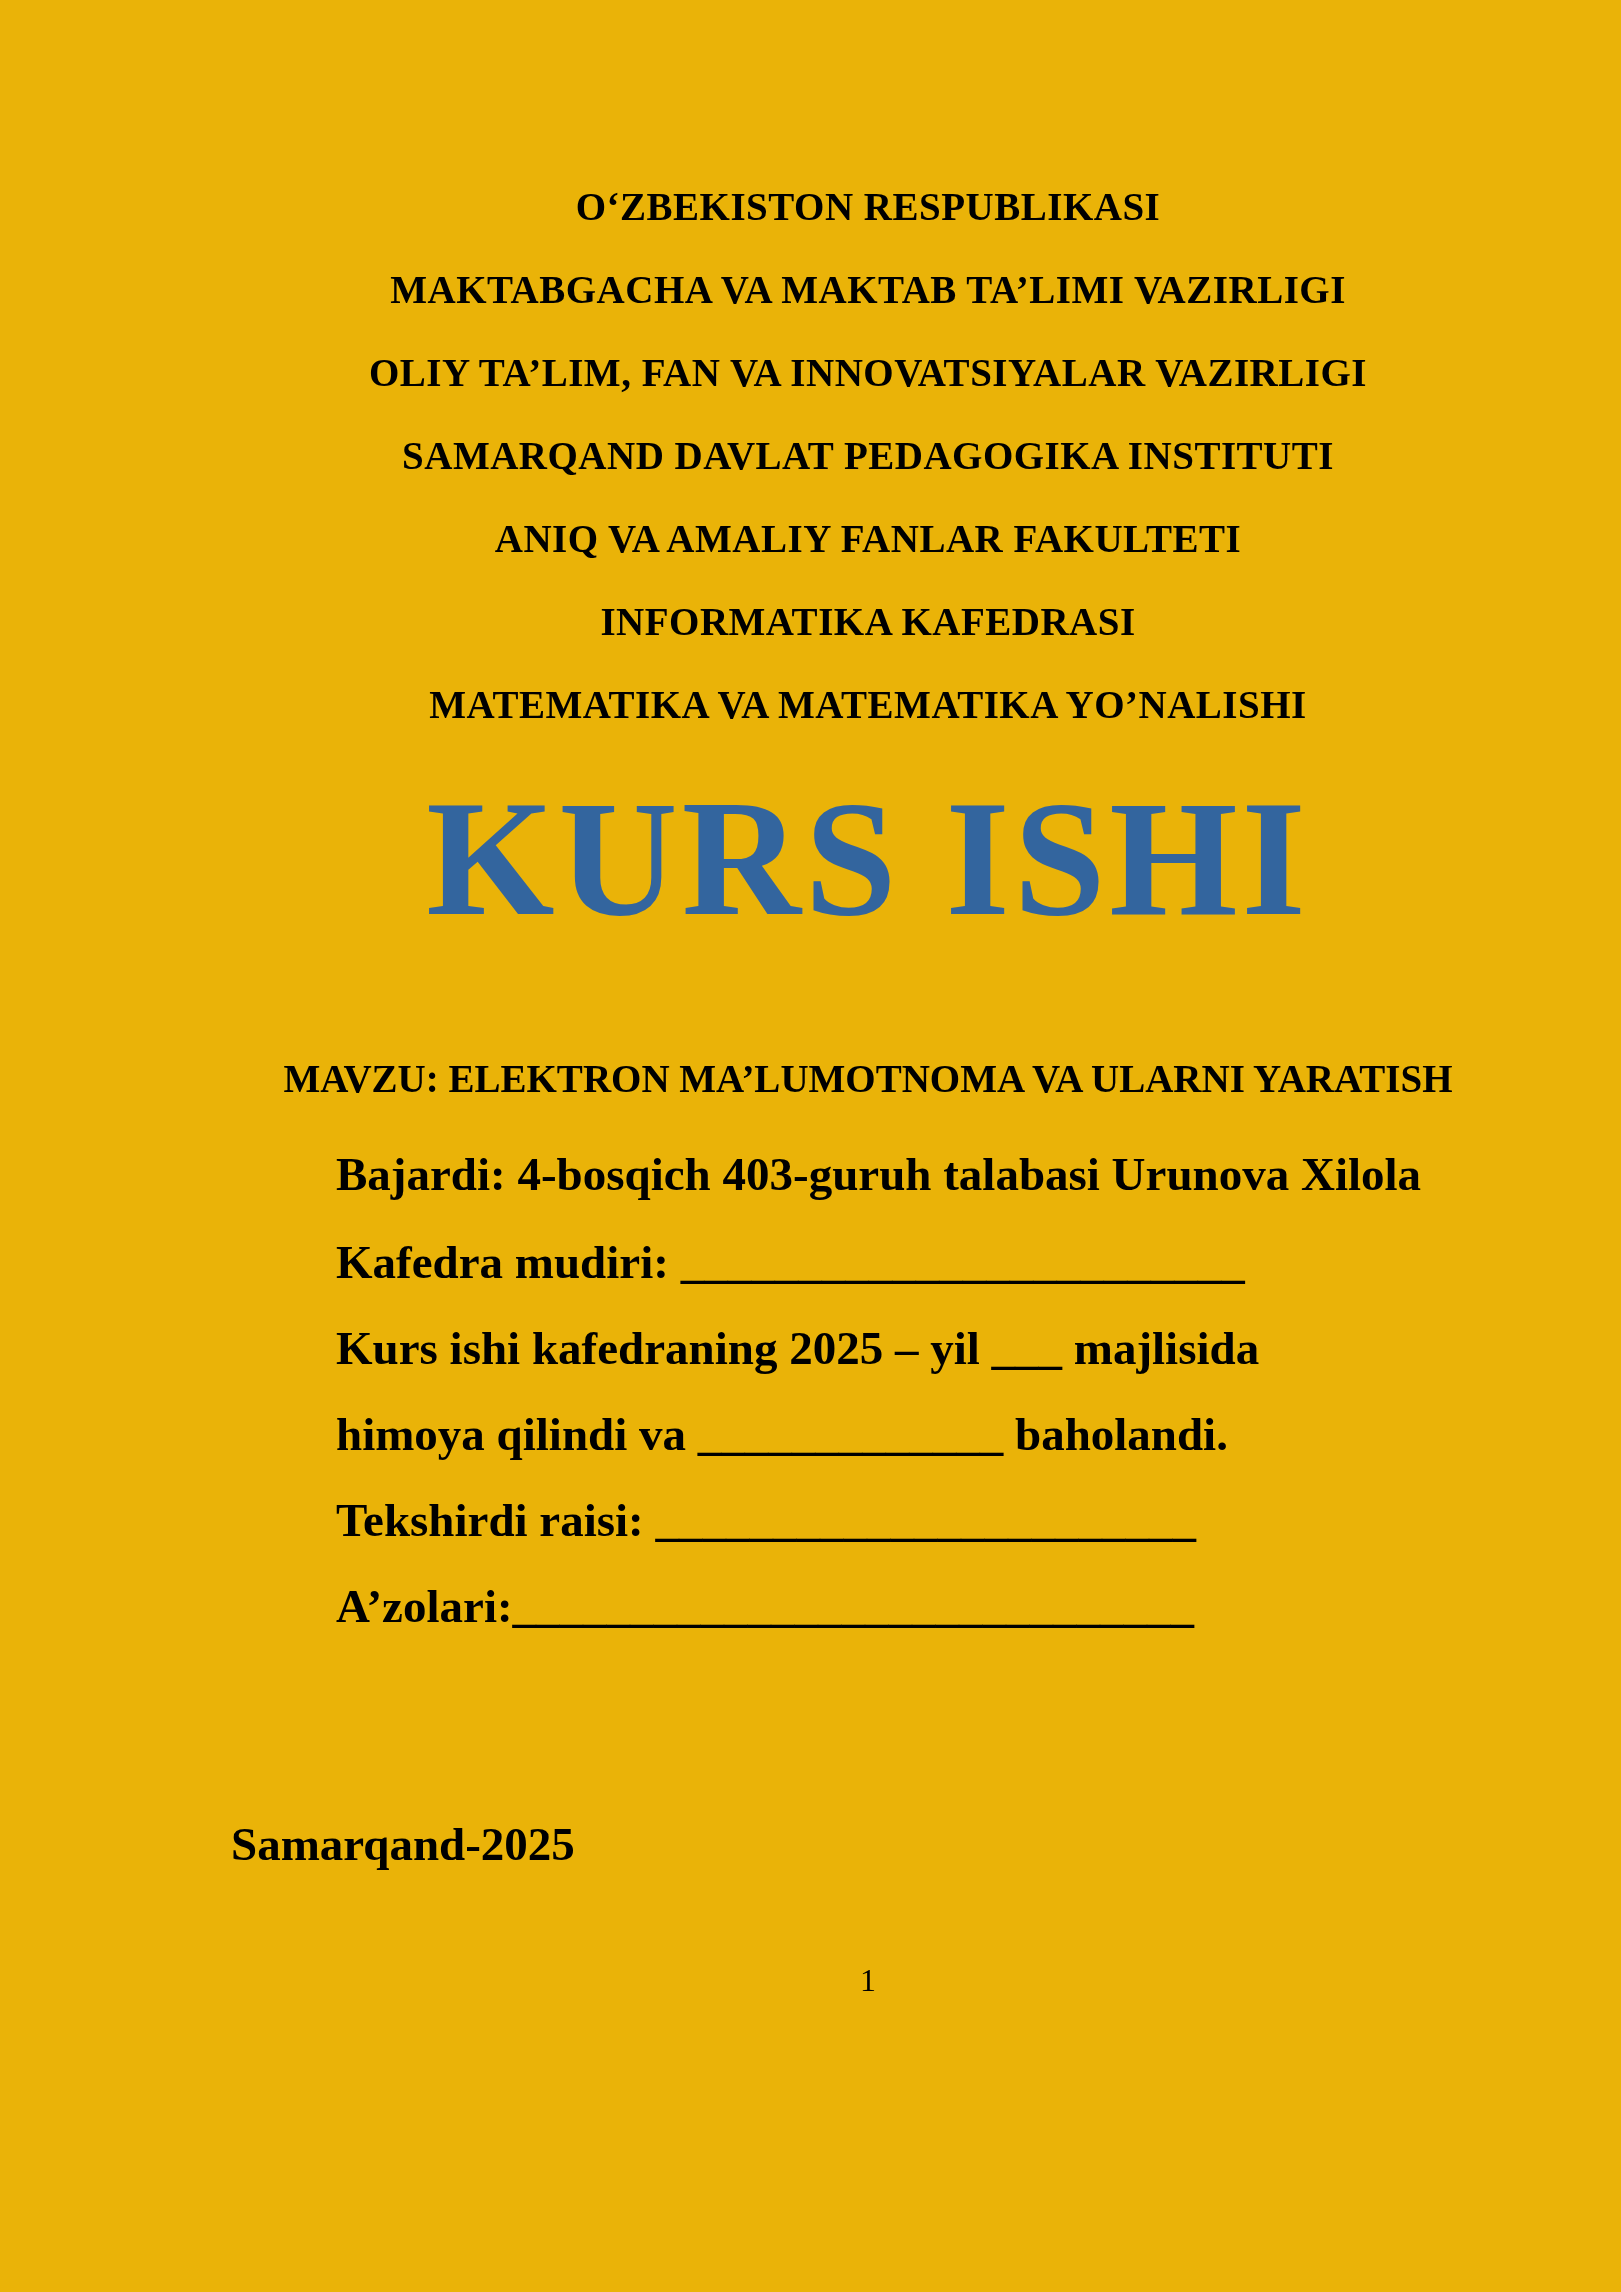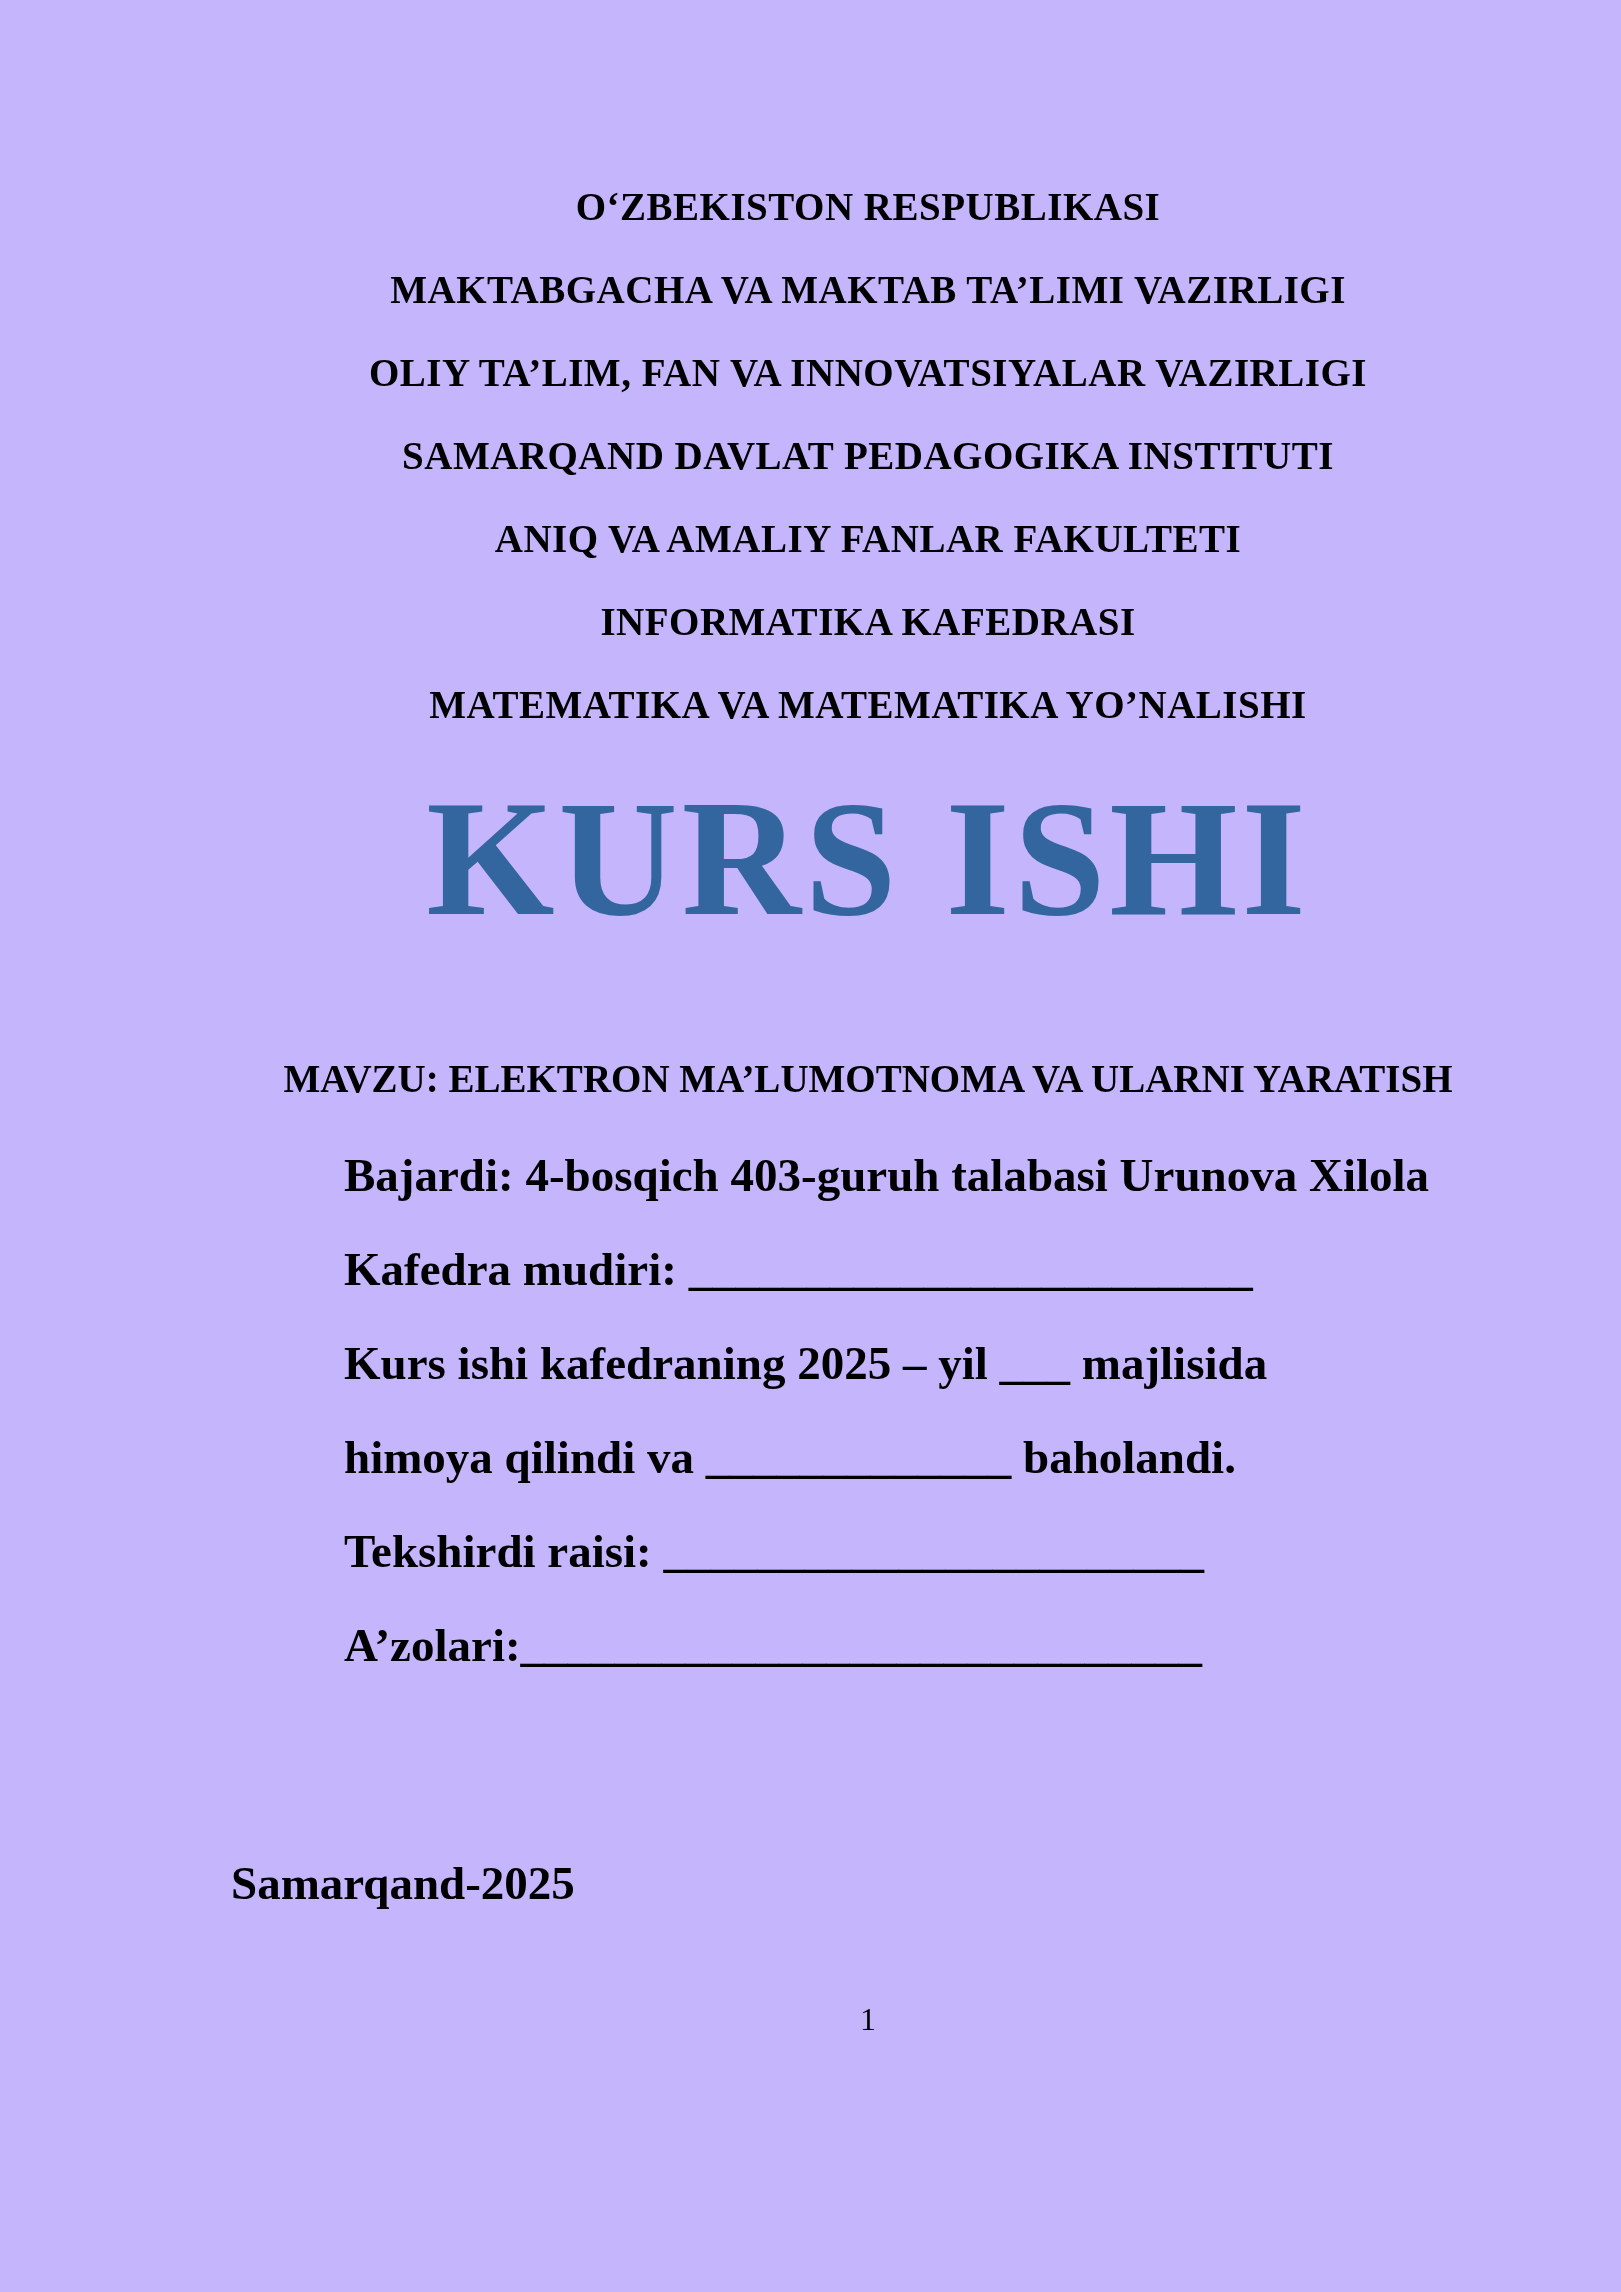--- a/index.html
+++ b/index.html
@@ -4,21 +4,21 @@
 <style>
   html, body {
     margin: 0;
     padding: 0;
     background: #ffffff;
   }
   .page {
     position: relative;
     width: 1621px;
     height: 2293px;
-    background: #c4b5fd;
+    background: #eab308;
     color: #000000;
     font-family: "Liberation Serif", "DejaVu Serif", serif;
     font-weight: 700;
     overflow: hidden;
   }
   
   .header-block {
     padding: 165px 116px 0 231px;
     text-align: center;
   }
@@ -41,21 +41,21 @@
     margin: 75px 116px 0 231px;
     text-align: center;
     font-size: 39px;
     line-height: 83px;
     white-space: nowrap;
   }
   .details-block {
     margin: 15.7px 116px 0 328px;
   }
   .detail-line {
-    margin: 16px;
+    margin: 8px;
     font-size: 47px;
     line-height: 78px;
     white-space: nowrap;
   }
   .detail-line.gap10 { margin-top: 9.8px; }
   .detail-line.gap6  { margin-top: 5.9px; }
   .city-year {
     margin: 160px 116px 0 231px;
     text-align: left;
     font-size: 47px;

